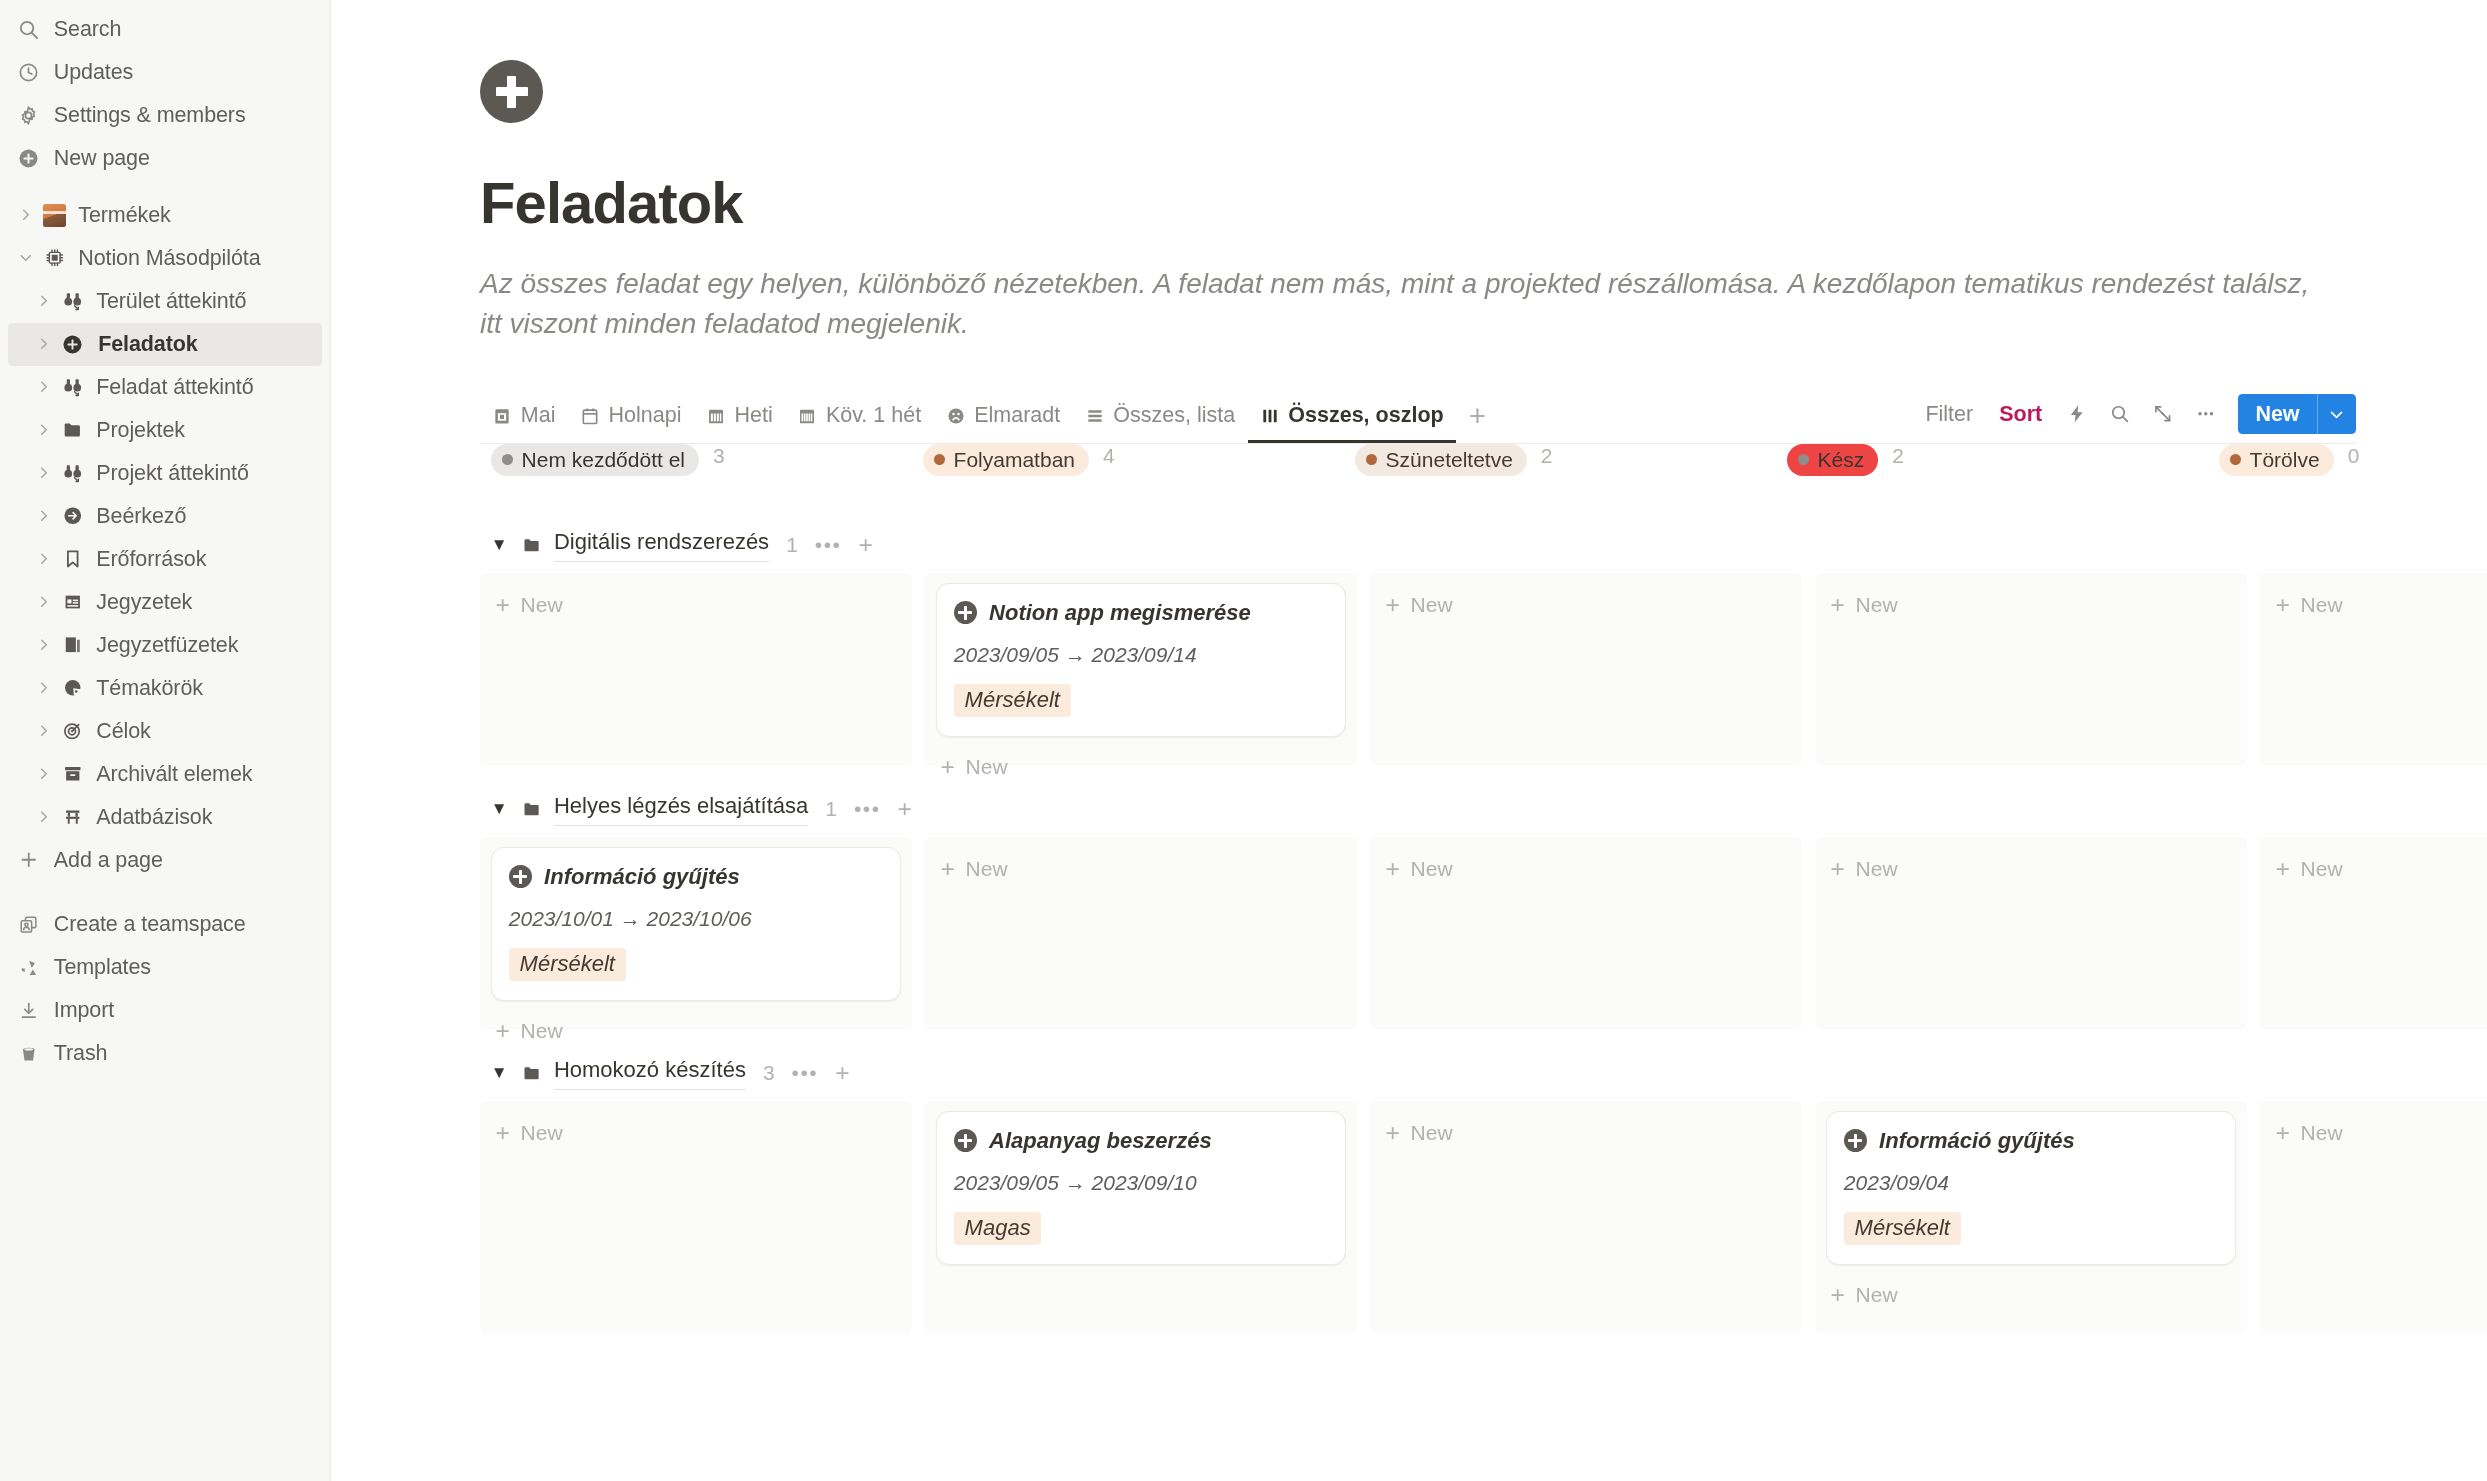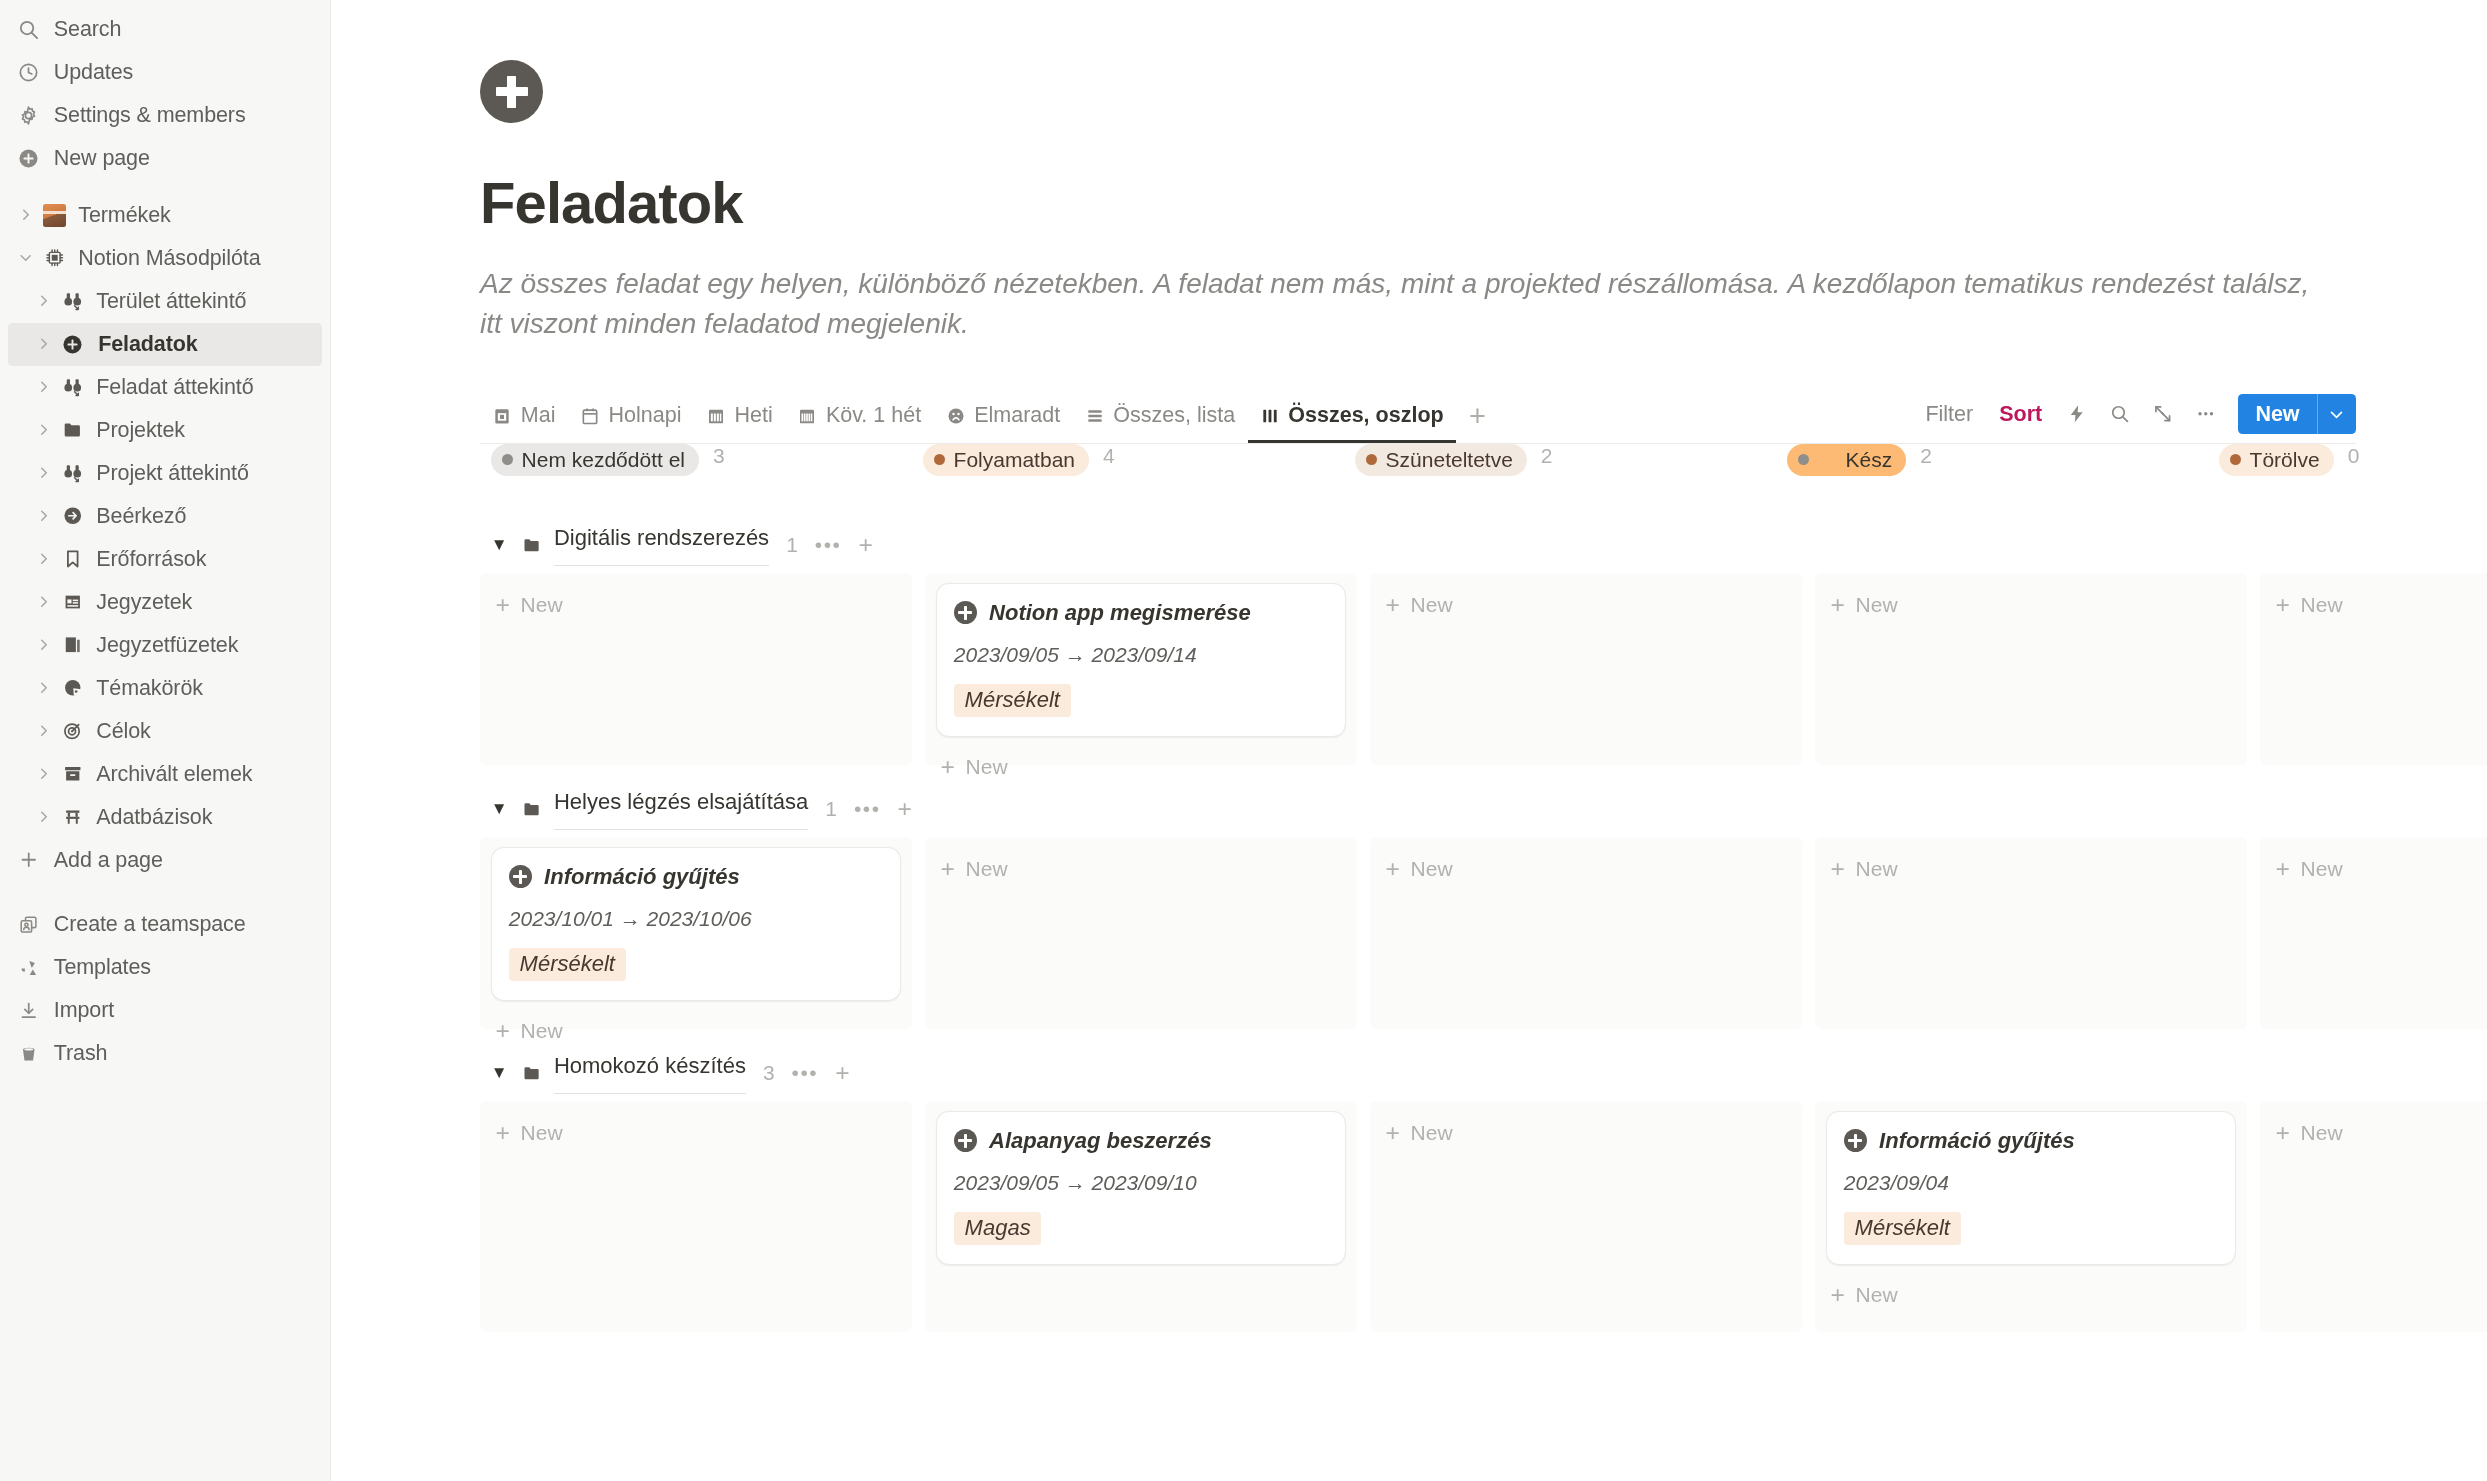--- a/index.html
+++ b/index.html
@@ -210,21 +210,21 @@
   
   .grouphdr {
     display: flex; align-items: center;
     height: 55px;
     padding-left: 10.8px;
     font-size: 22px;
     color: #37352f;
   }
   .grouphdr .tri { color: #37352f; font-size: 17px; margin-right: 14px; }
   .grouphdr .gfolder { margin-right: 12.3px; display:flex; align-items:center; }
-  .grouphdr .gname { font-weight: 400; color:#37352f; border-bottom: 0.8px solid #e3e1dd; padding-bottom:14px;}
+  .grouphdr .gname { font-weight: 400; color:#37352f; border-bottom: 0.8px solid #e3e1dd; padding-bottom:6px;}
   .grouphdr .gcount { color:#b3b1ad; margin-left: 17px; font-size: 21px;}
   .grouphdr .gdots { color:#b3b1ad; margin-left: 17px; font-size: 21px; letter-spacing:1.5px; cursor:pointer;}
   .grouphdr .gplus { color:#b3b1ad; margin-left: 17px; font-size: 24.6px; cursor:pointer;}
 </style>
 </head>
 <body>
 
 <div id="app">
 
   <div id="sidebar">
@@ -746,21 +746,21 @@
           <div class="bcol-head">
             <span class="chip" style="background:#f2e9e0;color:#49382f;">
               <span class="dot" style="background:#b0693a;"></span>
               <span>Szüneteltetve</span>
             </span>
             <span class="chip-count">2</span>
           </div>
         </div>
         <div class="bcol">
           <div class="bcol-head">
-            <span class="chip" style="background:#fdba74;color:#37352f;gap:28px;">
+            <span class="chip" style="background:#ef4444;color:#37352f;">
               <span class="dot" style="background:#8f8e8a;"></span>
               <span>Kész</span>
             </span>
             <span class="chip-count">2</span>
           </div>
         </div>
         <div class="bcol">
           <div class="bcol-head">
             <span class="chip" style="background:#faebdd;color:#49382f;">
               <span class="dot" style="background:#b0693a;"></span>

